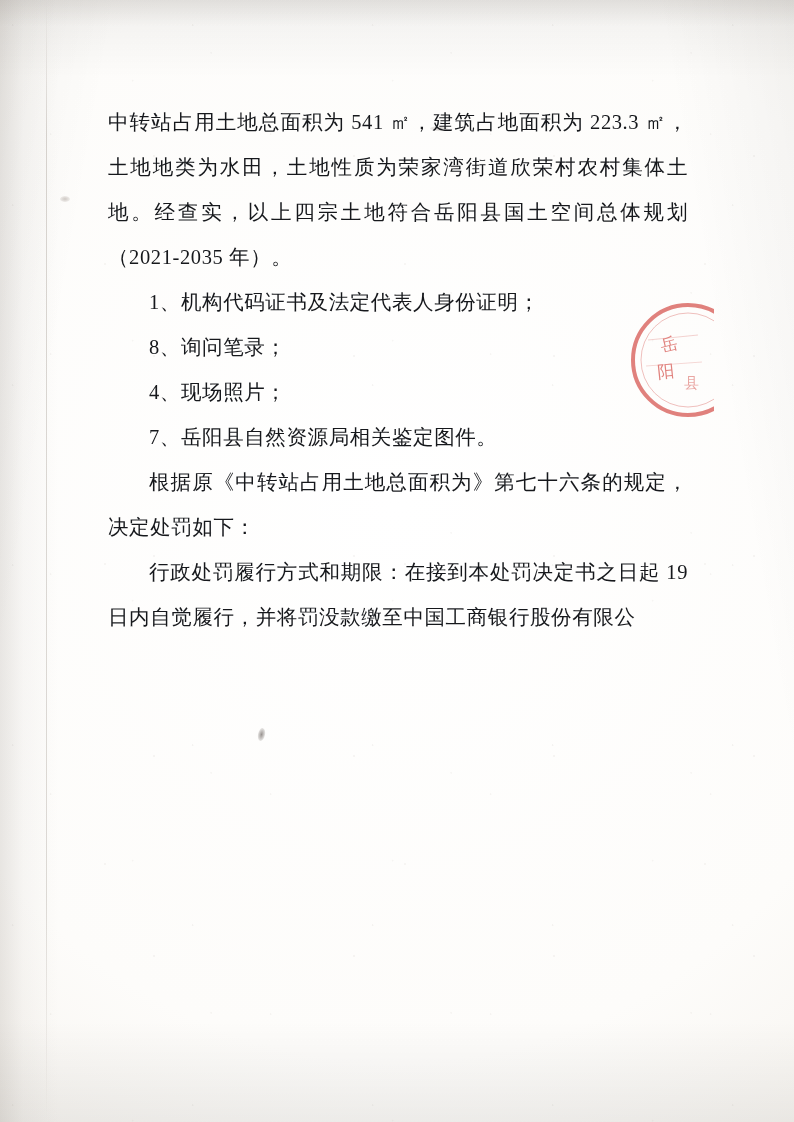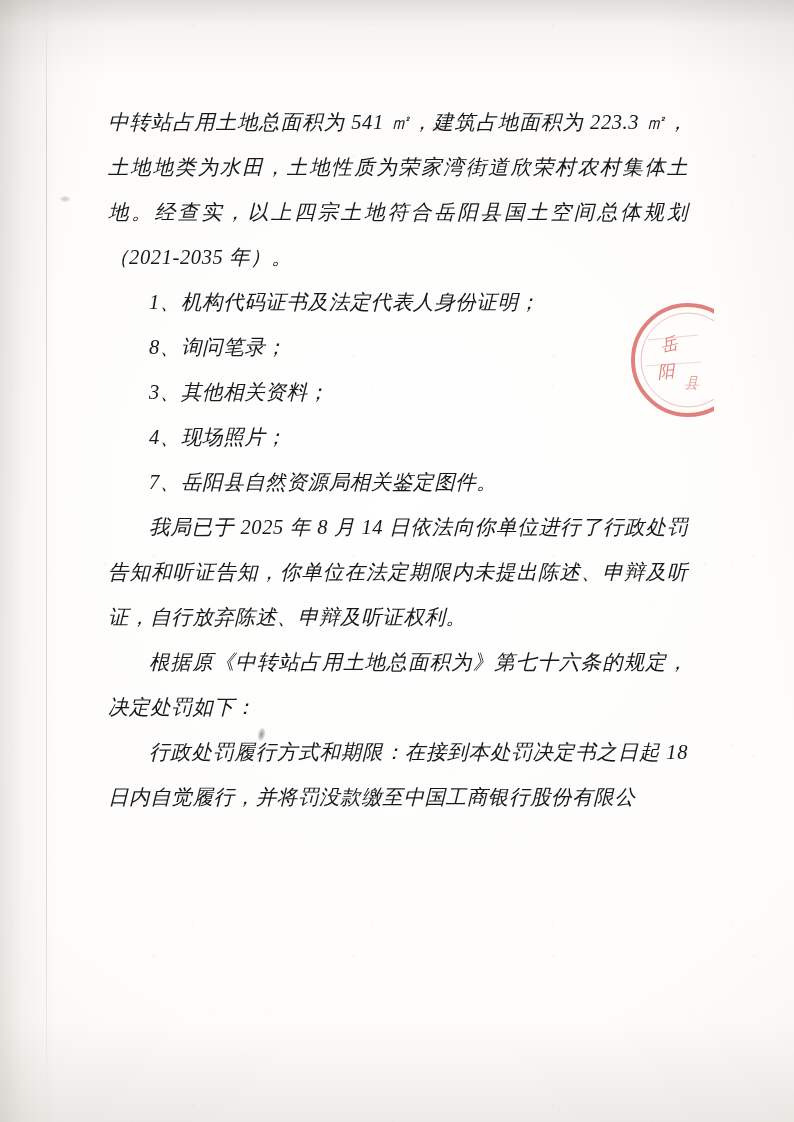--- a/index.html
+++ b/index.html
@@ -15,21 +15,20 @@
   }
 
   
   .page {
     position: relative;
     width: 794px;
     height: 1122px;
     background:
       radial-gradient(ellipse 120% 90% at 50% 45%, #ffffff 0%, #fdfcfa 55%, #f6f3ee 80%, #efeae3 100%);
     overflow: hidden;
-    font-style: italic;
   }
   .page::before {
     content: "";
     position: absolute;
     inset: 0;
     background:
       linear-gradient(100deg, rgba(0,0,0,0.035) 0%, rgba(0,0,0,0) 12%),
       linear-gradient(260deg, rgba(0,0,0,0.04) 0%, rgba(0,0,0,0) 14%),
       linear-gradient(180deg, rgba(0,0,0,0.05) 0%, rgba(0,0,0,0) 7%),
       linear-gradient(0deg, rgba(0,0,0,0.06) 0%, rgba(0,0,0,0) 9%);
@@ -146,26 +145,24 @@
   <div class="edge-left-line"></div>
   <div class="speckle"></div>
 
   <div class="smudge2"></div>
   <div class="smudge3"></div>
 
   <div class="doc-body">
     <p class="para">中转站占用土地总面积为 541 ㎡，建筑占地面积为 223.3 ㎡，土地地类为水田，土地性质为荣家湾街道欣荣村农村集体土地。经查实，以上四宗土地符合岳阳县国土空间总体规划（2021-2035 年）。</p>
     <p class="para list">1、机构代码证书及法定代表人身份证明；</p>
     <p class="para list">8、询问笔录；</p>
-    <p class="para list">3、其他相关资料；</p>
     <p class="para list">4、现场照片；</p>
     <p class="para list">7、岳阳县自然资源局相关鉴定图件。</p>
-    <p class="para indent">我局已于 2025 年 8 月 14 日依法向你单位进行了行政处罚告知和听证告知，你单位在法定期限内未提出陈述、申辩及听证，自行放弃陈述、申辩及听证权利。</p>
     <p class="para indent">根据原《中转站占用土地总面积为》第七十六条的规定，决定处罚如下：</p>
-    <p class="para indent">行政处罚履行方式和期限：在接到本处罚决定书之日起 18 日内自觉履行，并将罚没款缴至中国工商银行股份有限公</p>
+    <p class="para indent">行政处罚履行方式和期限：在接到本处罚决定书之日起 19 日内自觉履行，并将罚没款缴至中国工商银行股份有限公</p>
   </div>
 
   <div class="smudge1"></div>
 
   <div class="seal">
     <svg width="120" height="120" viewBox="0 0 120 120" xmlns="http://www.w3.org/2000/svg">
       <defs>
         <clipPath id="sealclip">
           <rect x="0" y="0" width="86" height="120"></rect>
         </clipPath>

